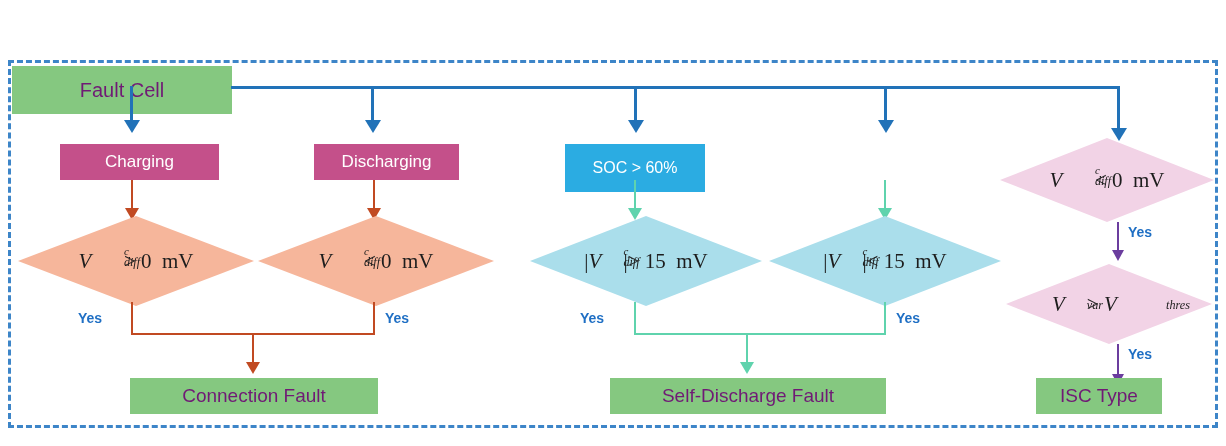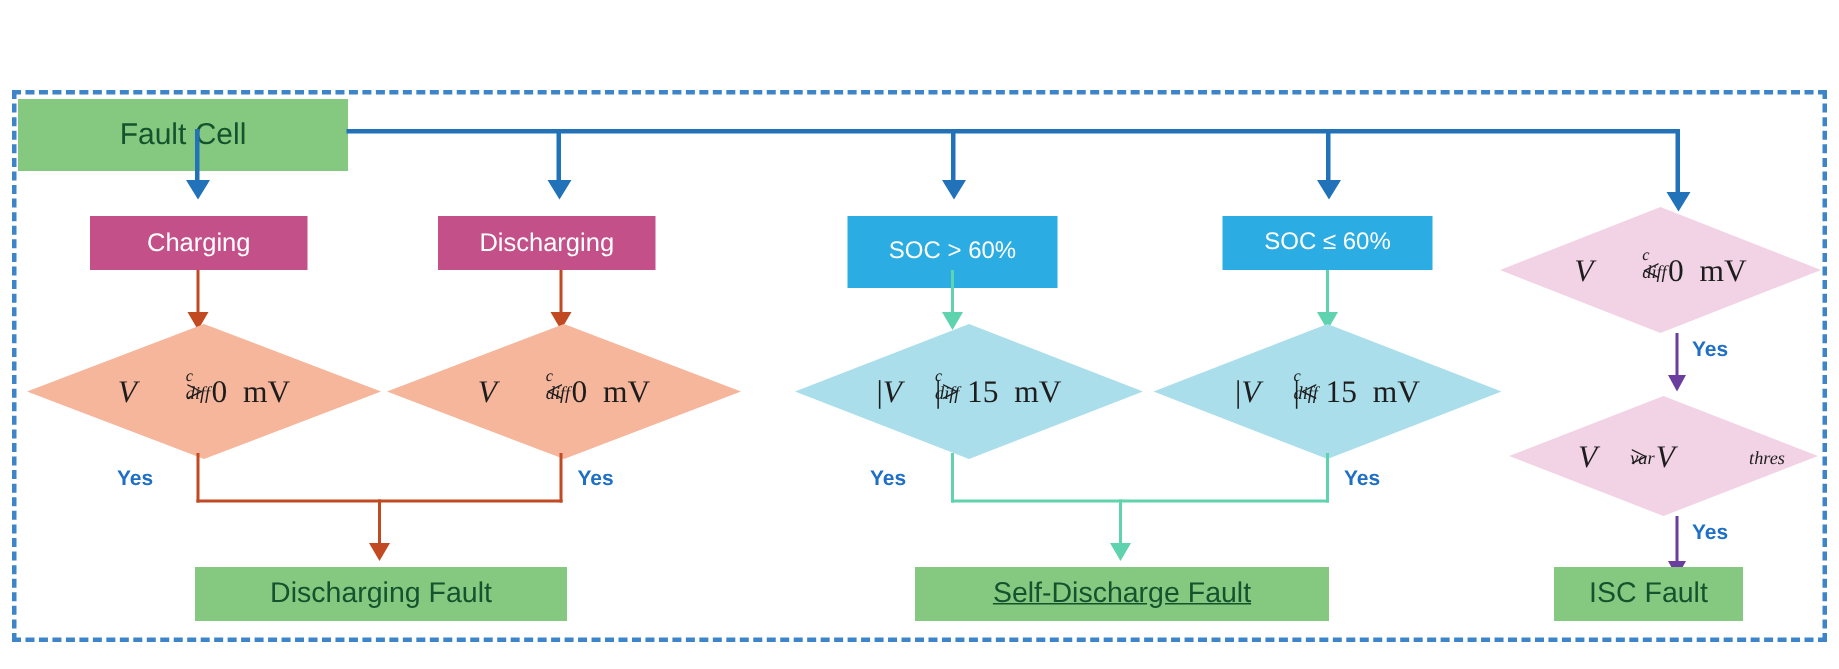--- a/index.html
+++ b/index.html
@@ -51,21 +51,21 @@
   .node {
     position: absolute;
     display: flex;
     align-items: center;
     justify-content: center;
     box-sizing: border-box;
     text-align: center;
   }
   .box-green {
     background: #85c880;
-    color: #14532d;
+    color: #701a75;
     font-size: 20px;
   }
   .box-magenta {
     background: #c4508a;
     color: #ffffff;
     font-size: 17px;
   }
   .box-cyan {
     background: #2bace2;
     color: #ffffff;
@@ -181,35 +181,32 @@
 
   <div class="ln ln-blue" style="left:634px; top:86px; width:3px; height:36px;"></div>
   <div class="arrow ar-blue" style="left:628px; top:120px;"></div>
 
   <div class="ln ln-blue" style="left:884px; top:86px; width:3px; height:36px;"></div>
   <div class="arrow ar-blue" style="left:878px; top:120px;"></div>
 
   <div class="ln ln-blue" style="left:1117px; top:86px; width:3px; height:44px;"></div>
   <div class="arrow ar-blue" style="left:1111px; top:128px;"></div>
 
-  <div class="node box-magenta" style="left:60px; top:144px; width:145px; height:36px;">
+  <div class="node box-magenta" style="left:60px; top:144px; width:159px; height:36px;">
     <span>Charging</span>
   </div>
 
-  <div class="node box-magenta" style="left:292px; top:144px; width:145px; height:36px;">
+  <div class="node box-magenta" style="left:314px; top:144px; width:145px; height:36px;">
     <span>Discharging</span>
   </div>
 
   <div class="node box-cyan" style="left:565px; top:144px; width:140px; height:48px;">
     <span>SOC &gt; 60%</span>
   </div>
 
-  <div class="node box-cyan" style="left:815px; top:144px; width:140px; height:36px;">
-    <span>SOC ≤ 60%</span>
-  </div>
 
   <div class="ln ln-orange" style="left:131px; top:180px; width:2px; height:30px;"></div>
   <div class="arrow ar-orange" style="left:125px; top:208px;"></div>
 
   <div class="ln ln-orange" style="left:373px; top:180px; width:2px; height:30px;"></div>
   <div class="arrow ar-orange" style="left:367px; top:208px;"></div>
 
   <div class="ln ln-green" style="left:634px; top:180px; width:2px; height:30px;"></div>
   <div class="arrow ar-green" style="left:628px; top:208px;"></div>
 
@@ -270,24 +267,24 @@
 
   <div class="ln ln-green" style="left:634px; top:302px; width:2px; height:33px;"></div>
   <div class="ln ln-green" style="left:884px; top:302px; width:2px; height:33px;"></div>
   <div class="ln ln-green" style="left:634px; top:333px; width:252px; height:2px;"></div>
   <div class="ln ln-green" style="left:746px; top:333px; width:2px; height:32px;"></div>
   <div class="arrow ar-green" style="left:740px; top:362px;"></div>
   <div class="yes" style="left:580px; top:310px;">Yes</div>
   <div class="yes" style="left:896px; top:310px;">Yes</div>
 
   <div class="node box-green" style="left:130px; top:378px; width:248px; height:36px; font-size:19px;">
-    <span>Discharging Fault</span>
-  </div>
-
-  <div class="node box-green" style="left:610px; top:378px; width:276px; height:36px; font-size:19px;text-decoration:underline;">
+    <span>Connection Fault</span>
+  </div>
+
+  <div class="node box-green" style="left:610px; top:378px; width:276px; height:36px; font-size:19px;">
     <span>Self-Discharge Fault</span>
   </div>
 
   <div class="node box-green" style="left:1036px; top:378px; width:126px; height:36px; font-size:19px;">
-    <span>ISC Fault</span>
+    <span>ISC Type</span>
   </div>
 
 </div>
 
 </body></html>

